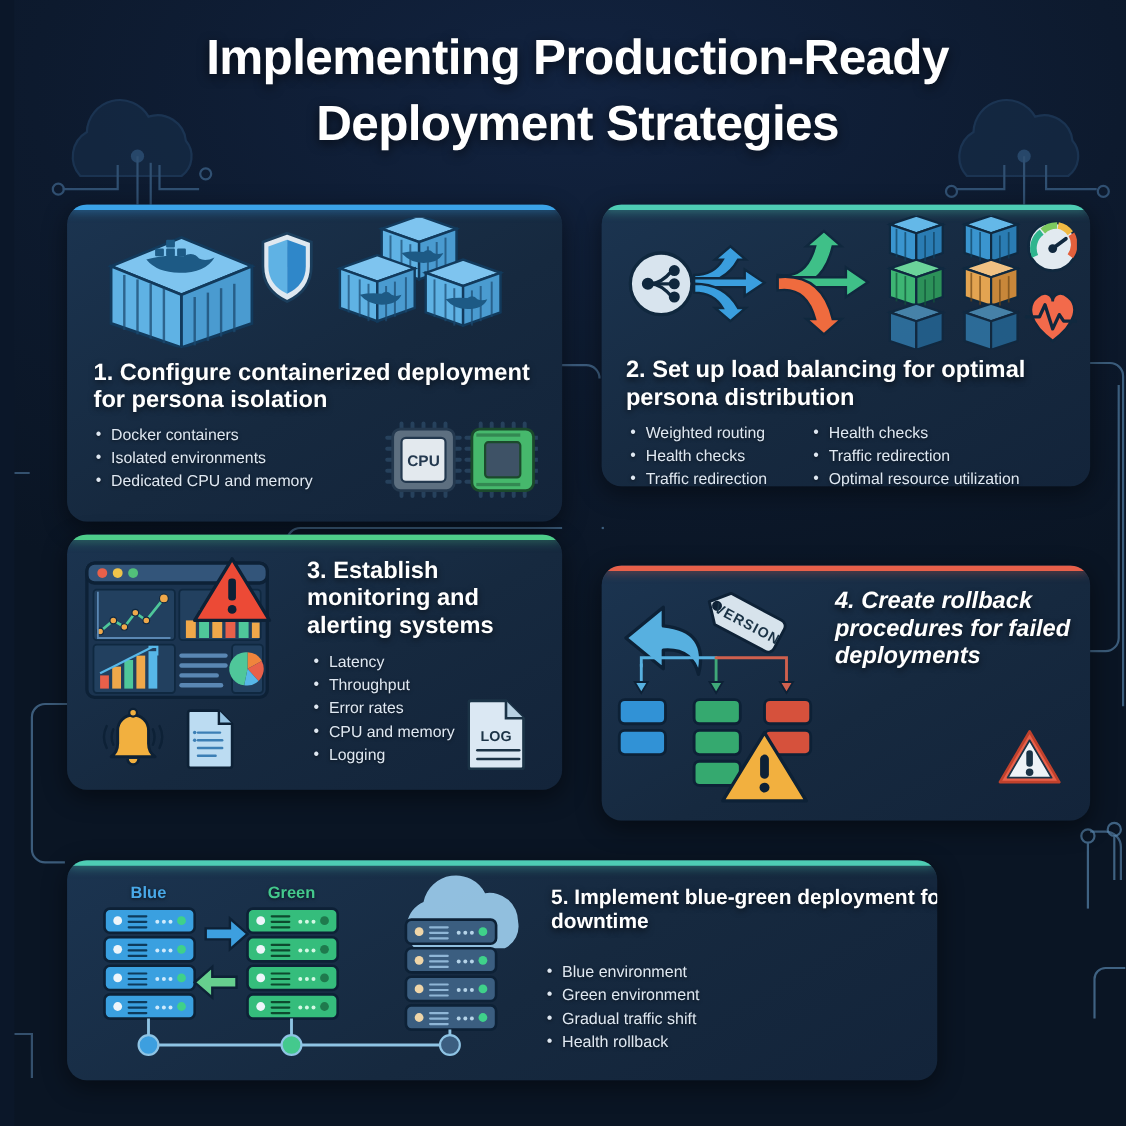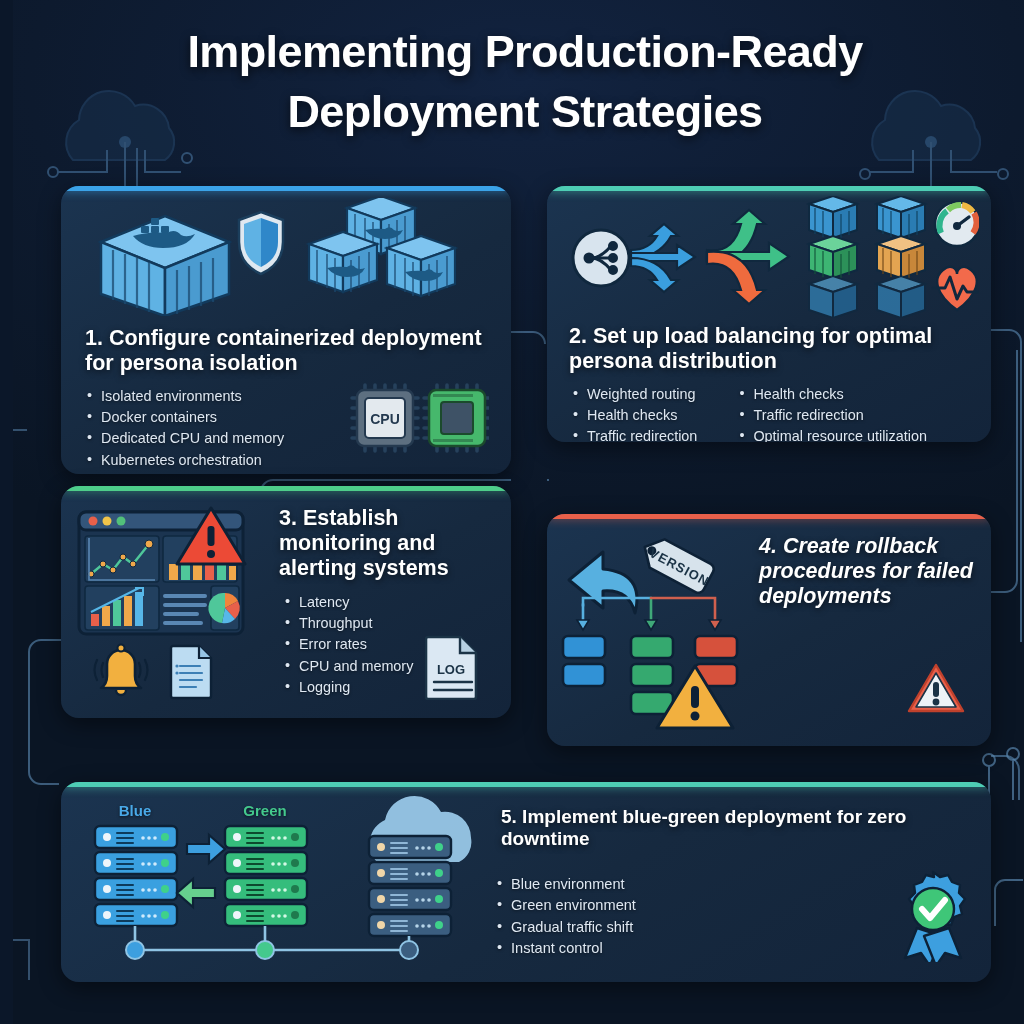--- a/index.html
+++ b/index.html
@@ -51,21 +51,21 @@
   }
   .card.accent-blue::before  { background: #3ba3e8; box-shadow: 0 0 10px rgba(59,163,232,.7); }
   .card.accent-teal::before  { background: #4ecdb4; box-shadow: 0 0 10px rgba(78,205,180,.7); }
   .card.accent-green::before { background: #4ecd8a; box-shadow: 0 0 10px rgba(78,205,138,.6); }
   .card.accent-red::before   { background: #e8604a; box-shadow: 0 0 10px rgba(232,96,74,.6); }
 
   #card1 { left: 48px;  top: 186px; width: 450px; height: 288px; }
   #card2 { left: 534px; top: 186px; width: 444px; height: 256px; }
   #card3 { left: 48px;  top: 486px; width: 450px; height: 232px; }
   #card4 { left: 534px; top: 514px; width: 444px; height: 232px; }
-  #card5 { left: 48px;  top: 782px; width: 930px; height: 200px; }
+  #card5 { left: 48px;  top: 782px; width: 791px; height: 200px; }
 
   .card-inner { position: relative; width: 100%; height: 100%; padding-left: 28px; }
 
   .card-title {
     color: #ffffff;
     font-weight: bold;
     text-shadow: 0 2px 6px rgba(0,0,0,.6);
     line-height: 1.16;
   }
 
@@ -253,24 +253,23 @@
           </g>
           <g fill="#1d5a85">
               <path d="M326 74 q8 9 20 9 q14 0 18 -9 q-5 2 -9 0 q-4 -5 -9 -1 q-11 -1 -20 1 z"></path>
             </g>
         </g>
       </svg>
 
       <div class="card-title">1. Configure containerized deployment for persona isolation</div>
 
       <ul class="bullets">
+        <li>Docker containers</li>
         <li>Isolated environments</li>
-        <li>Docker containers</li>
         <li>Dedicated CPU and memory</li>
-        <li>Kubernetes orchestration</li>
       </ul>
 
       <svg class="chips" width="140" height="72" viewBox="0 0 140 72">
 
         <g>
           <g stroke="#26415c" stroke-width="3.6" stroke-linecap="round">
             <path d="M16 8 v-5"></path>
               <path d="M26 8 v-5"></path>
               <path d="M36 8 v-5"></path>
               <path d="M46 8 v-5"></path>
@@ -783,21 +782,21 @@
         <circle cx="332" cy="156" r="9" fill="#3b5e80" stroke="#8fc4e4" stroke-width="2"></circle>
       </svg>
 
       <div class="card-title">5. Implement blue-green deployment for zero downtime</div>
 
       <div class="bullets-cols">
         <ul class="bullets">
           <li>Blue environment</li>
           <li>Green environment</li>
           <li>Gradual traffic shift</li>
-          <li>Instant control</li>
+          <li>Health rollback</li>
         </ul>
         <ul class="bullets">
           <li>Zero resource</li>
         </ul>
       </div>
 
       <svg class="badge" width="84" height="92" viewBox="0 0 84 92">
         <path d="M26 58 l-12 30 l16 -5 l9 13 l12 -30 z" fill="#3d9fdf" stroke="#0d2136" stroke-width="2.4" stroke-linejoin="round"></path>
         <path d="M58 58 l12 30 l-16 -5 l-9 13 l-12 -30 z" fill="#3d9fdf" stroke="#0d2136" stroke-width="2.4" stroke-linejoin="round"></path>
         <path d="M42 2 l7 5 l8 -2 l4 7 l8 3 l-1 8 l6 6 l-5 7 l2 8 l-8 3 l-3 8 l-8 -1 l-6 5 l-6 -5 l-8 1 l-3 -8 l-8 -3 l2 -8 l-5 -7 l6 -6 l-1 -8 l8 -3 l4 -7 l8 2 z" fill="#3d9fdf" stroke="#0d2136" stroke-width="2.4" stroke-linejoin="round"></path>

